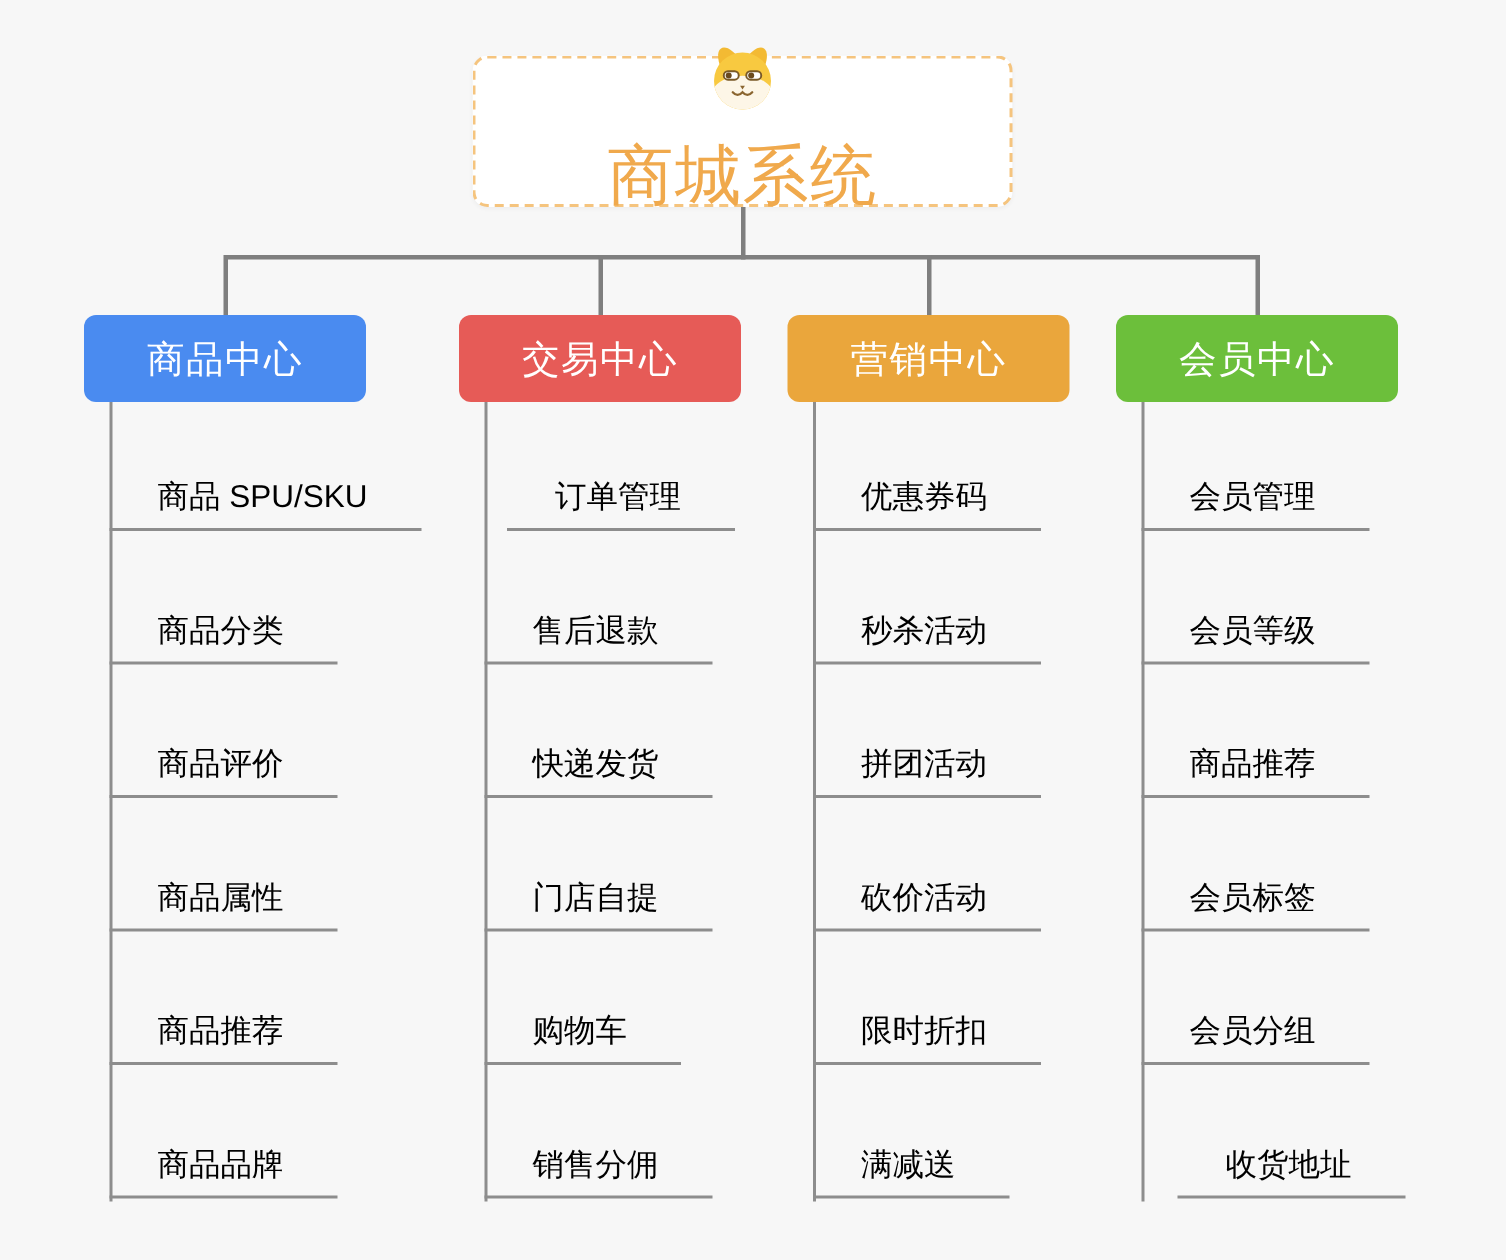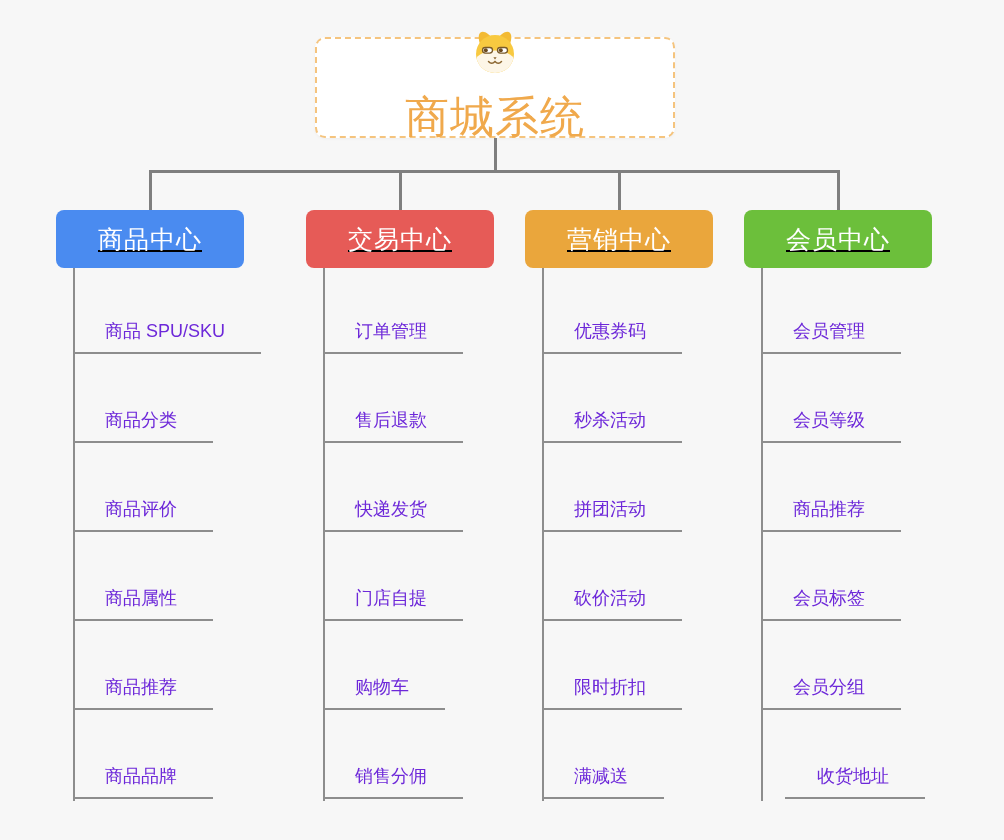--- a/index.html
+++ b/index.html
@@ -38,39 +38,38 @@
   
   .conn { position: absolute; background: #7f7f7f; }
 
   
   .branch-box {
     position: absolute;
     top: 210px; width: 188px; height: 58px;
     border-radius: 8px;
     display: flex; align-items: center; justify-content: center;
     cursor: default;
-    text-decoration: underline;
   }
   .branch-label {
     color: #ffffff;
     font-size: 25px;
     letter-spacing: 1px;
     white-space: nowrap;
   }
 
   
   .trunk { position: absolute; width: 2px; background: #8d8d8d; }
 
   
   .leaf {
     position: absolute;
     width: max-content;
     line-height: 27px;
-    font-size: 18px;
-    color: #6d28d9;
+    font-size: 21px;
+    color: #000000;
     padding: 0 36px 7px 32px;
     border-bottom: 2px solid #8d8d8d;
     white-space: nowrap;
     cursor: default;
   }
 </style>
 </head>
 <body>
 
 <div id="canvas">
@@ -113,21 +112,21 @@
     <div class="leaf" style="left: 73px; top: 318px;">商品 SPU/SKU</div>
     <div class="leaf" style="left: 73px; top: 407px;">商品分类</div>
     <div class="leaf" style="left: 73px; top: 496px;">商品评价</div>
     <div class="leaf" style="left: 73px; top: 585px; font-family: Liberation Serif, serif;">商品属性</div>
     <div class="leaf" style="left: 73px; top: 674px;">商品推荐</div>
     <div class="leaf" style="left: 73px; top: 763px;">商品品牌</div>
     <div class="branch-box" style="left: 306px; background: rgb(230, 91, 87);">
     <span class="branch-label">交易中心</span>
   </div>
     <div class="trunk" style="left: 323px; top: 268px; height: 533px;"></div>
-    <div class="leaf" style="left: 323px; top: 318px;">订单管理</div>
+    <div class="leaf" style="left: 338px; top: 318px;">订单管理</div>
     <div class="leaf" style="left: 323px; top: 407px;">售后退款</div>
     <div class="leaf" style="left: 323px; top: 496px;">快递发货</div>
     <div class="leaf" style="left: 323px; top: 585px;">门店自提</div>
     <div class="leaf" style="left: 323px; top: 674px;">购物车</div>
     <div class="leaf" style="left: 323px; top: 763px;">销售分佣</div>
     <div class="branch-box" style="left: 525px; background: rgb(234, 166, 60);">
     <span class="branch-label">营销中心</span>
   </div>
     <div class="trunk" style="left: 542px; top: 268px; height: 533px;"></div>
     <div class="leaf" style="left: 542px; top: 318px;">优惠券码</div>

